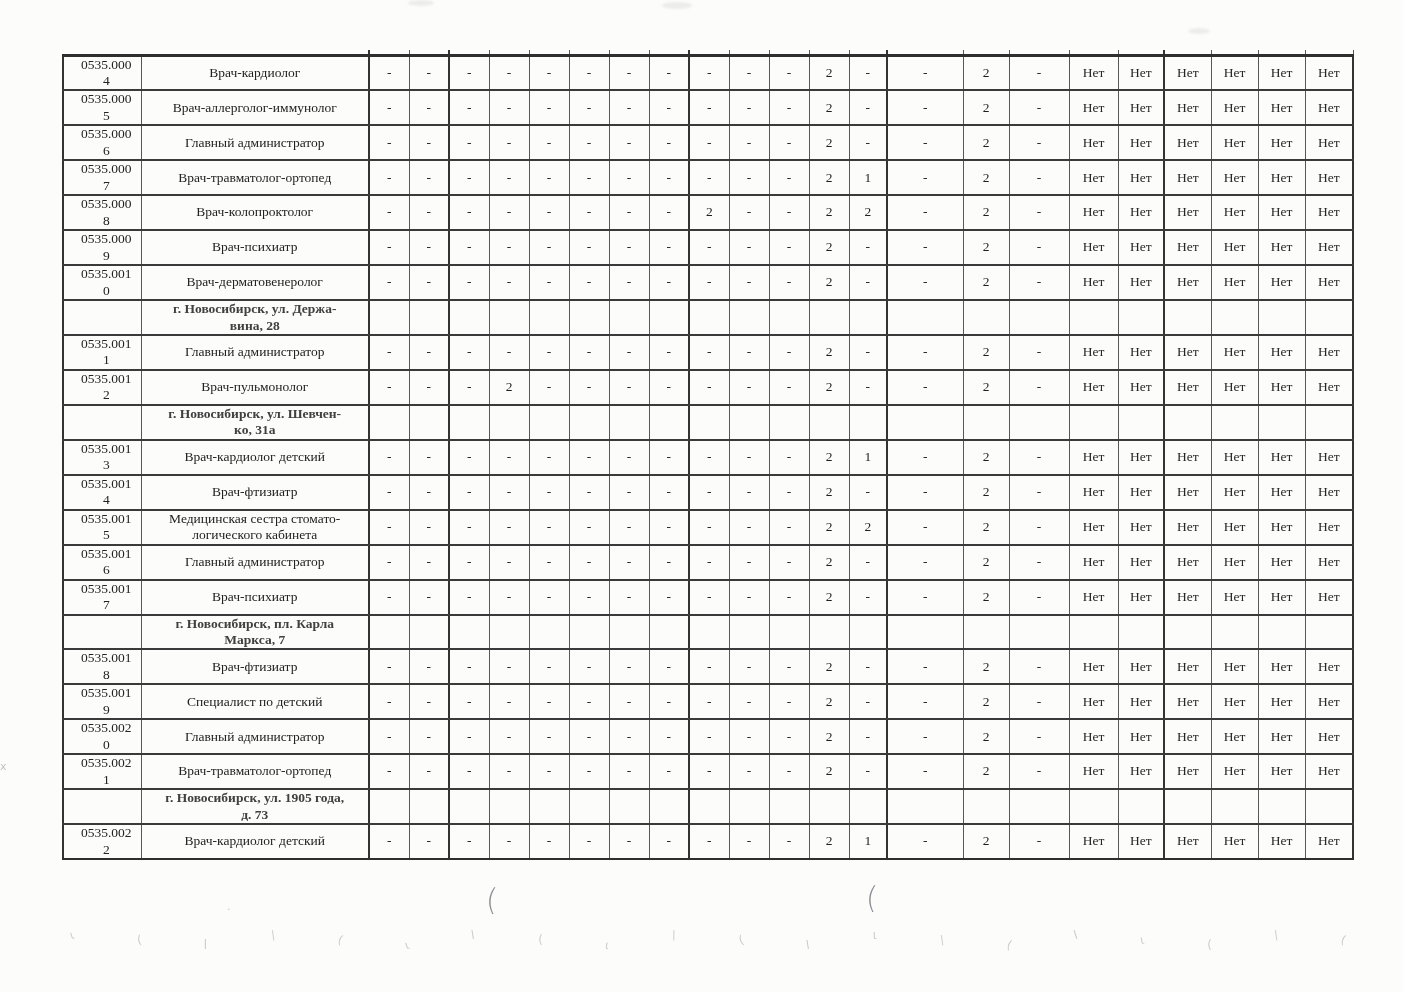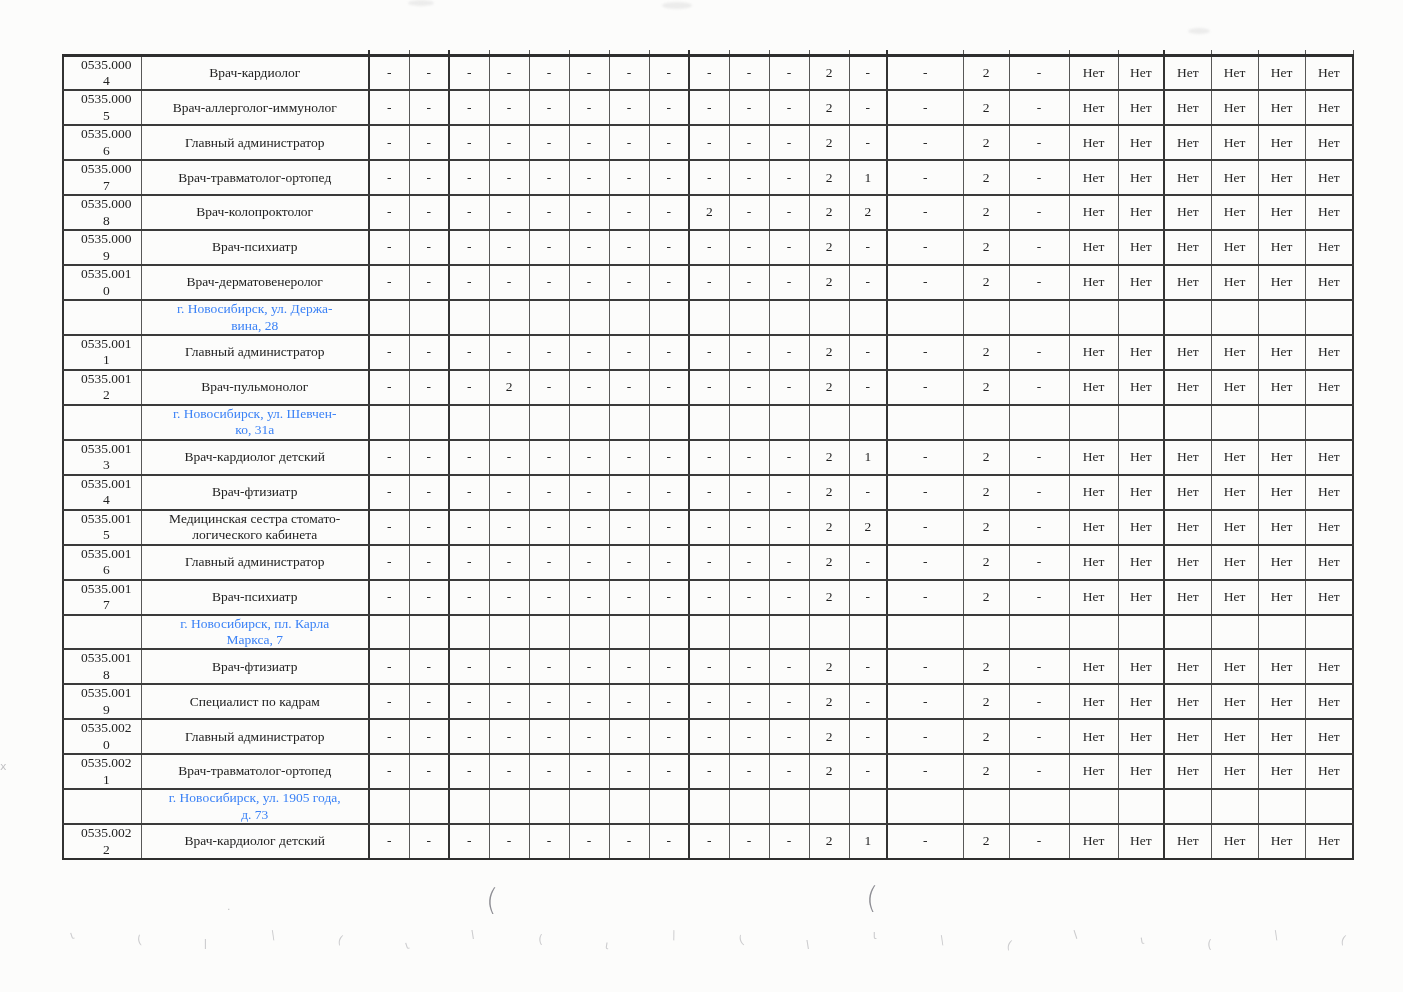--- a/index.html
+++ b/index.html
@@ -42,21 +42,21 @@
   tr.stub-row td.stv {
     border-left: 1px solid #585858;
     border-right: 1px solid #585858;
   }
   td.vthick, tr.stub-row td.stv.vthick { border-left-width: 2px; border-left-color: #333; }
   td.edge-l { border-left: 2px solid #333; padding-left: 8px; }
   td.edge-r { border-right: 2px solid #333; }
   tr.last-row td { border-bottom: 2.5px solid #2e2e2e; }
   td.code  { font-size: 13.5px; color: #232323; }
   td.name  { font-size: 13.5px; padding: 0 6px; }
-  td.name.address { font-weight: normal; color: #3b82f6; }
+  td.name.address { font-weight: bold; color: #404040; }
   td.val   { font-size: 13.5px; color: #1f1f1f; }
   td.flag  { font-size: 13.5px; color: #262626; }
   
   .artifact {
     position: absolute;
     color: #6a6a72;
     font-family: "DejaVu Sans", sans-serif;
     pointer-events: none;
     user-select: none;
   }
@@ -592,21 +592,21 @@
         <td class="val" data-name="value-cell">-</td>
         <td class="flag" data-name="flag-cell">Нет</td>
         <td class="flag" data-name="flag-cell">Нет</td>
         <td class="vthick flag" data-name="flag-cell">Нет</td>
         <td class="flag" data-name="flag-cell">Нет</td>
         <td class="flag" data-name="flag-cell">Нет</td>
         <td class="edge-r flag" data-name="flag-cell">Нет</td>
       </tr>
       <tr class="data-row" data-name="vacancy-row">
         <td class="edge-l code" data-name="vacancy-code-cell">0535.001<br>9</td>
-        <td class="name" data-name="position-name-cell">Специалист по кадрам</td>
+        <td class="name" data-name="position-name-cell">Специалист по детский</td>
         <td class="vthick val" data-name="value-cell">-</td>
         <td class="val" data-name="value-cell">-</td>
         <td class="vthick val" data-name="value-cell">-</td>
         <td class="val" data-name="value-cell">-</td>
         <td class="val" data-name="value-cell">-</td>
         <td class="val" data-name="value-cell">-</td>
         <td class="val" data-name="value-cell">-</td>
         <td class="val" data-name="value-cell">-</td>
         <td class="vthick val" data-name="value-cell">-</td>
         <td class="val" data-name="value-cell">-</td>

